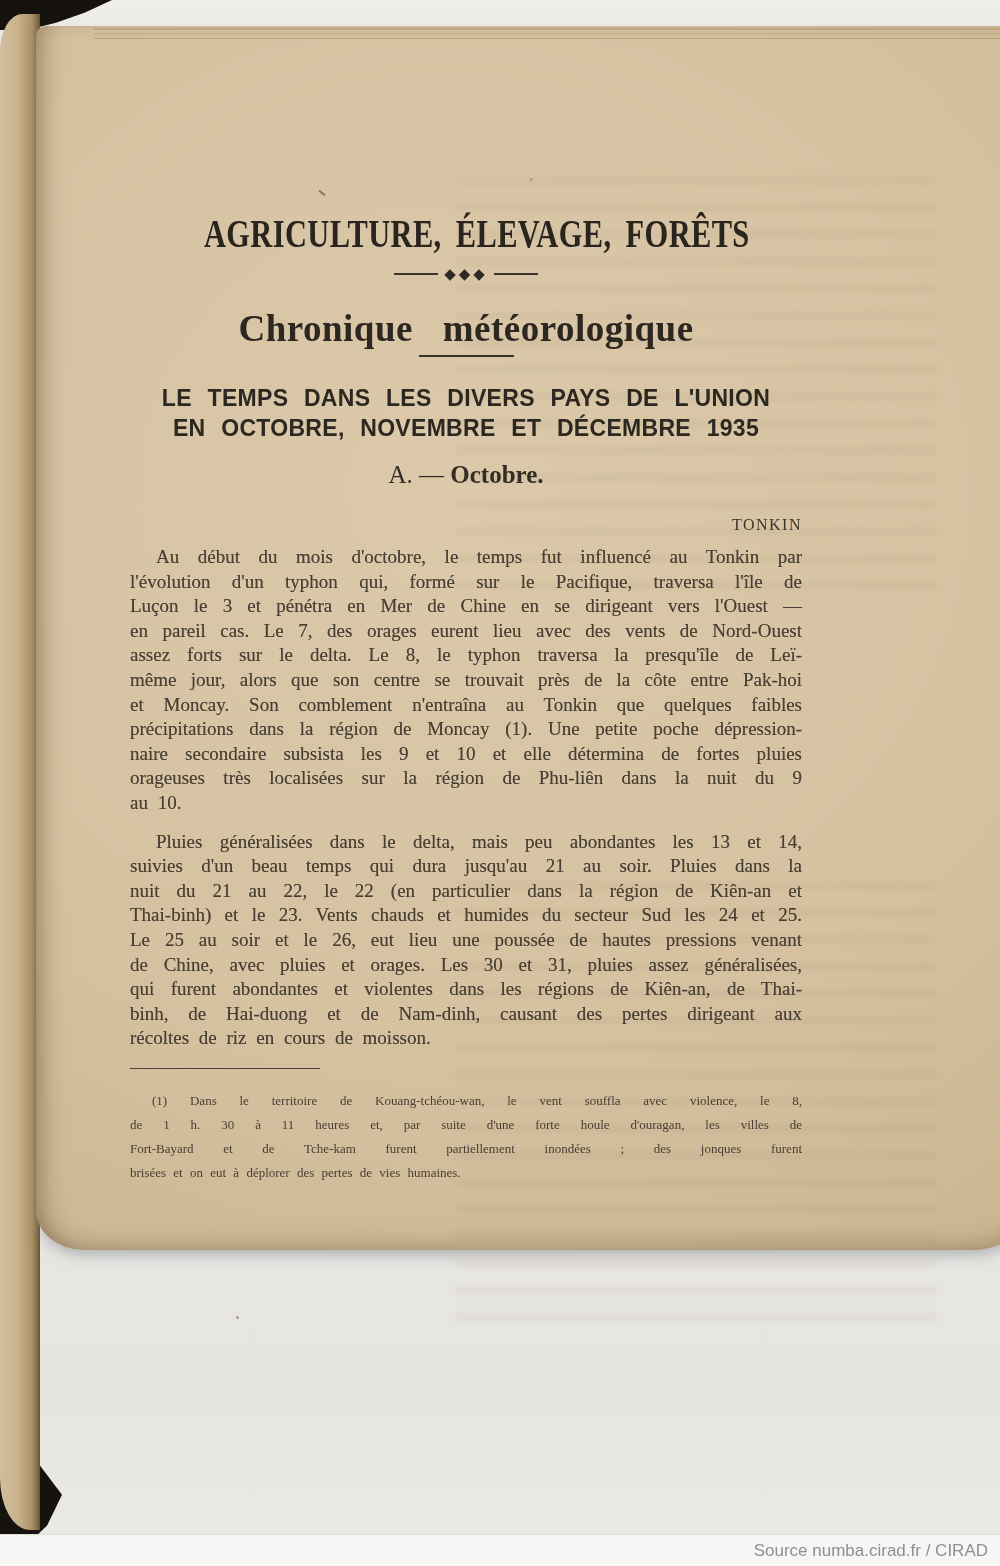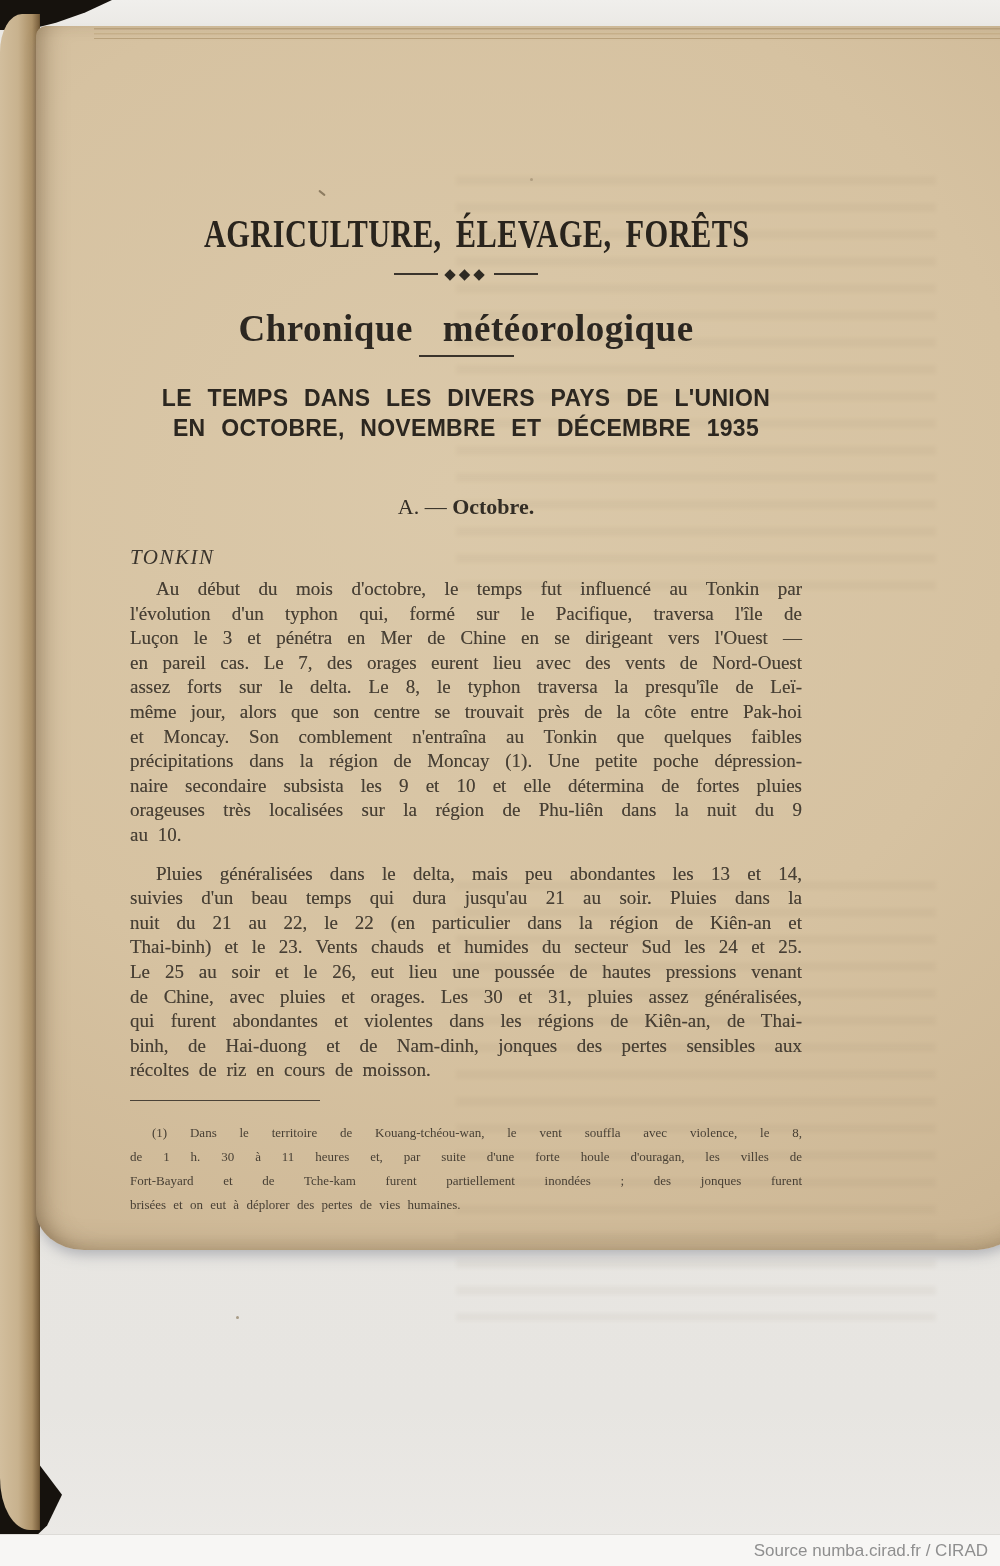--- a/index.html
+++ b/index.html
@@ -78,23 +78,23 @@
   .subtitle{
     margin-top:30px; text-align:center; font-weight:bold; font-size:37px; line-height:34px;
     color:#2c2721; word-spacing:20px; letter-spacing:.5px;
   }
   .subtitle-rule{width:95px; height:2px; background:#3a332b; margin:9px auto 0;}
   .big-heading{
     margin-top:26px; text-align:center; font-family:"Liberation Sans","DejaVu Sans",sans-serif;
     font-weight:bold; font-size:23px; line-height:30px; color:#2c2720;
     word-spacing:9px; letter-spacing:.3px;
   }
-  .section-label{margin-top:50px; text-align:center; font-size:22px; line-height:28px; color:#332d25;}
+  .section-label{margin-top:18px; text-align:center; font-size:25px; line-height:28px; color:#332d25;}
   .section-label .bold{font-weight:bold;}
-  .region-heading{margin-top:23px; text-align:left; font-size:21px; line-height:26px; letter-spacing:1.5px; color:#3a342c;font-style:italic;}
+  .region-heading{margin-top:23px; text-align:right; font-size:16px; line-height:26px; letter-spacing:1.5px; color:#3a342c;}
   .para{font-size:19px; line-height:24.6px; word-spacing:5px; color:#473f34; text-shadow:0 0 .4px rgba(70,62,51,.55);}
   .para.p1{margin-top:7px;}
   .para.p2{margin-top:14px;}
   .print-line{text-align:justify; text-align-last:justify;}
   .print-line.final{text-align-last:left;}
   .para .print-line:first-child{text-indent:26px;}
   .footnote-rule{margin-top:17px; width:190px; height:1.5px; background:#4a4237;}
   .footnote{margin-top:20px; font-size:13px; line-height:24px; word-spacing:4px; color:#473f34;}
   .footnote .print-line:first-child{text-indent:22px;}
   
@@ -160,21 +160,21 @@
           <div class="print-line final">au 10.</div>
         </div>
       <div class="para p2">
           <div class="print-line">Pluies généralisées dans le delta, mais peu abondantes les 13 et 14,</div>
           <div class="print-line">suivies d'un beau temps qui dura jusqu'au 21 au soir. Pluies dans la</div>
           <div class="print-line">nuit du 21 au 22, le 22 (en particulier dans la région de Kiên-an et</div>
           <div class="print-line">Thai-binh) et le 23. Vents chauds et humides du secteur Sud les 24 et 25.</div>
           <div class="print-line">Le 25 au soir et le 26, eut lieu une poussée de hautes pressions venant</div>
           <div class="print-line">de Chine, avec pluies et orages. Les 30 et 31, pluies assez généralisées,</div>
           <div class="print-line">qui furent abondantes et violentes dans les régions de Kiên-an, de Thai-</div>
-          <div class="print-line">binh, de Hai-duong et de Nam-dinh, jonques des pertes sensibles aux</div>
+          <div class="print-line">binh, de Hai-duong et de Nam-dinh, causant des pertes dirigeant aux</div>
           <div class="print-line final">récoltes de riz en cours de moisson.</div>
         </div>
 
       <div class="footnote-rule"></div>
       <div class="footnote">
           <div class="print-line">(1) Dans le territoire de Kouang-tchéou-wan, le vent souffla avec violence, le 8,</div>
           <div class="print-line">de 1 h. 30 à 11 heures et, par suite d'une forte houle d'ouragan, les villes de</div>
           <div class="print-line">Fort-Bayard et de Tche-kam furent partiellement inondées ; des jonques furent</div>
           <div class="print-line final">brisées et on eut à déplorer des pertes de vies humaines.</div>
         </div>

